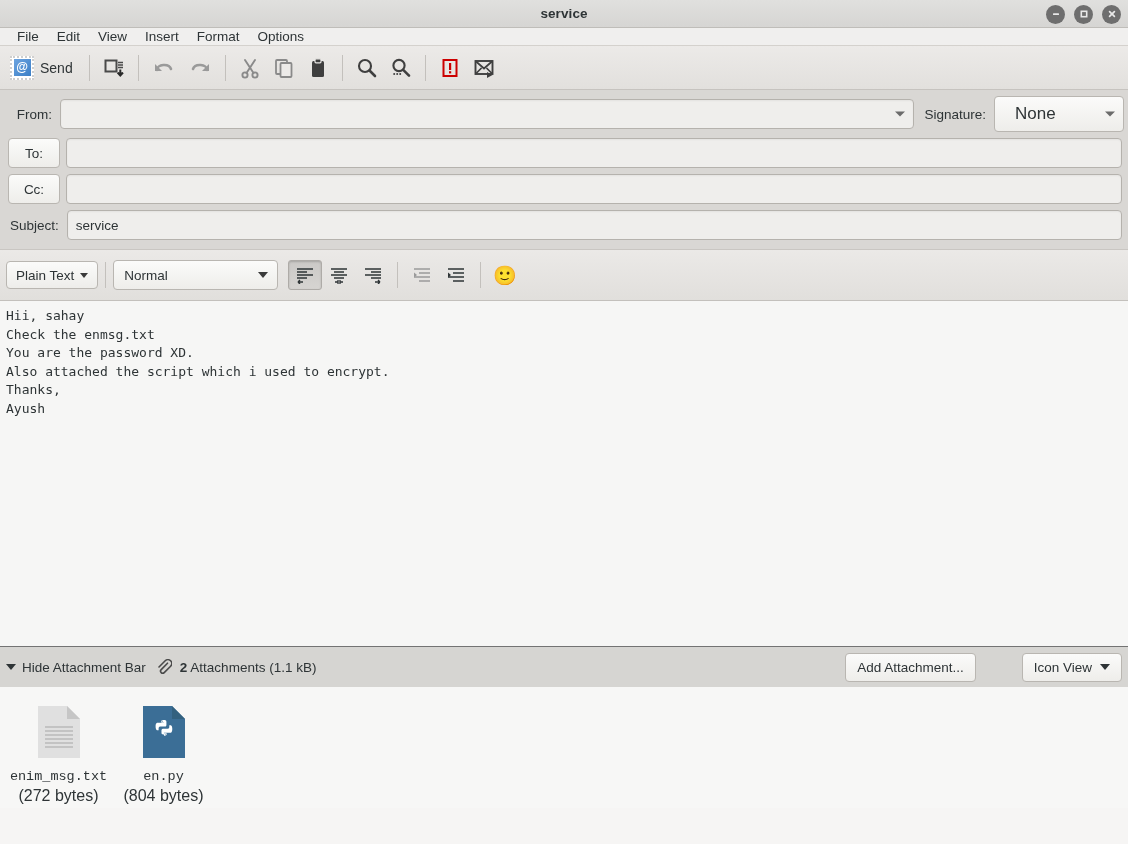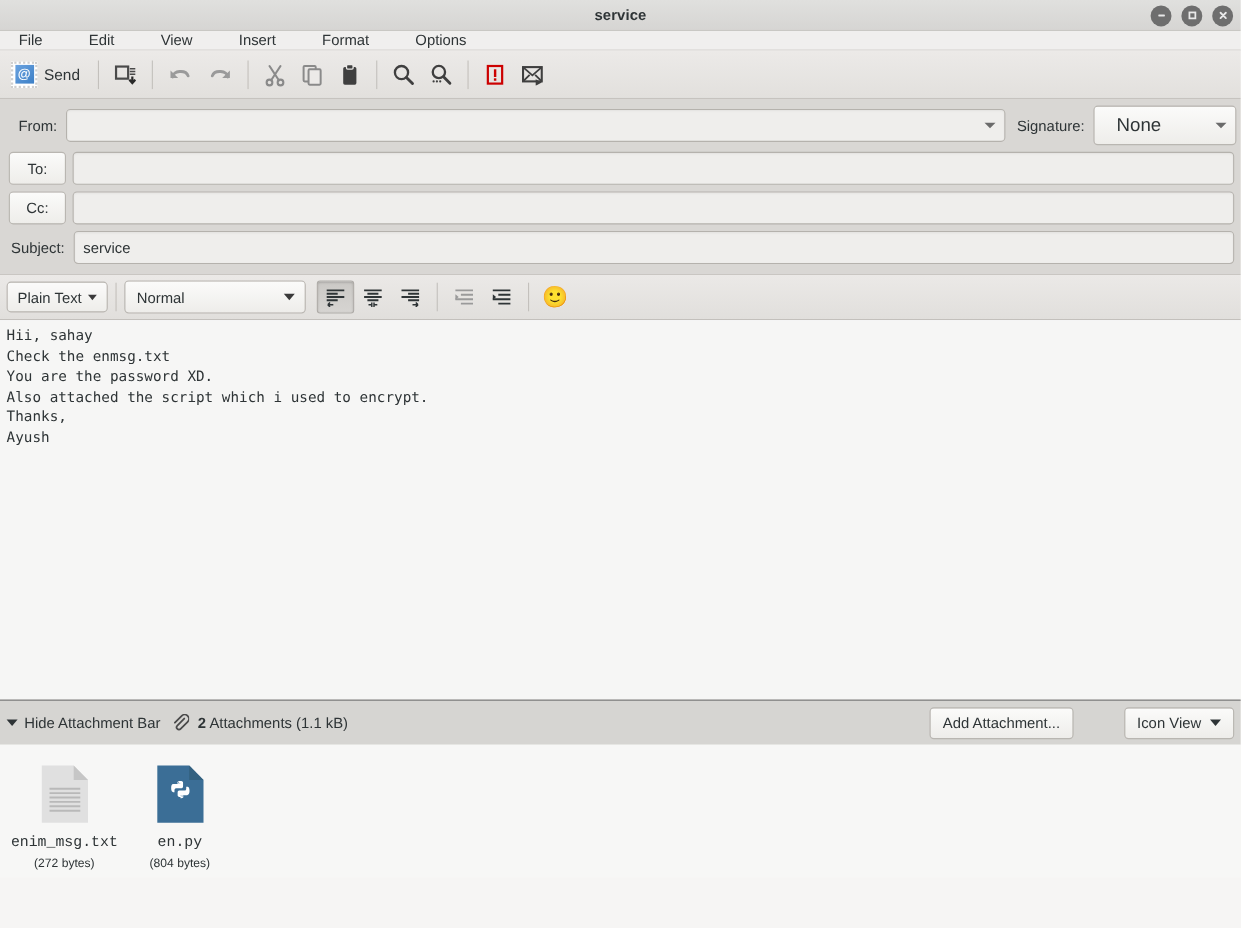--- a/index.html
+++ b/index.html
@@ -23,21 +23,21 @@
   }
   .titlebar .title{font-size:13.5px;font-weight:bold;color:#2e3436;letter-spacing:.1px;}
   .win-btns{position:absolute;right:7px;top:0;height:28px;display:flex;align-items:center;gap:9px;}
   .wbtn{width:19px;height:19px;border-radius:50%;background:#6e6e6e;
         display:flex;align-items:center;justify-content:center;cursor:pointer;}
   .wbtn svg{display:block;}
 
   
   .menubar{
     height:18px;background:#f0efee;border-bottom:1px solid #d4d1cd;
-    display:flex;align-items:center;padding:0 8px;gap:24px;
+    display:flex;align-items:center;padding:0 8px;
   }
   .menuitem{padding:2px 9px;font-size:13.5px;color:#2e3436;cursor:default;border-radius:2px;}
 
   
   .toolbar{
     height:44px;
     background:linear-gradient(to bottom,#eceae8,#e2e0dd);
     border-bottom:1px solid #c6c3bf;
     display:flex;align-items:center;padding:0 6px;
   }
@@ -80,21 +80,21 @@
   .sig-label{margin:0 8px 0 10px;font-size:13.5px;color:#2e3436;white-space:nowrap;}
   .sig-combo{
     width:130px;height:36px;background:linear-gradient(to bottom,#fbfbfa,#eeedea);
     border:1px solid #b9b6b1;border-radius:4px;position:relative;
     display:flex;align-items:center;padding:0 26px 0 20px;font-size:17px;cursor:pointer;
   }
   .subj-label{padding-left:6px;padding-right:8px;font-size:13.5px;}
 
   
   .fmtbar{
-    height:42px;background:linear-gradient(to bottom,#ebe9e7,#e1dfdc);
+    height:52px;background:linear-gradient(to bottom,#ebe9e7,#e1dfdc);
     border-top:1px solid #c9c6c2;border-bottom:1px solid #c3c0bc;
     display:flex;align-items:center;padding:0 6px;
   }
   .pt-btn{
     height:28px;background:linear-gradient(to bottom,#fbfbfa,#eeedea);
     border:1px solid #b9b6b1;border-radius:4px;
     display:flex;align-items:center;gap:6px;padding:0 9px;font-size:13.5px;cursor:pointer;
   }
   .pt-btn .tri{width:0;height:0;border-left:4.5px solid transparent;border-right:4.5px solid transparent;border-top:5px solid #3a3a3a;}
   .norm-combo{
@@ -136,21 +136,21 @@
     border:1px solid #b9b6b1;border-radius:4px;
     display:flex;align-items:center;gap:8px;padding:0 11px;font-size:13.5px;cursor:pointer;margin-left:41px;
   }
   .abtn .tri{width:0;height:0;border-left:5px solid transparent;border-right:5px solid transparent;border-top:6px solid #2e3436;}
 
   
   .attpane{height:auto;background:#f7f7f6;padding:14px 0 0 0;display:flex;gap:0;}
   .att-item{width:105px;display:flex;flex-direction:column;align-items:center;gap:2px;cursor:pointer;padding:4px 2px;}
   .att-item:first-child{margin-left:6px;}
   .att-name{font-size:13.5px;color:#2e3436;text-align:center;line-height:17px;font-family:Liberation Mono, monospace;}
-  .att-size{font-size:11px;color:#2e3436;text-align:center;line-height:17px;}
+  .att-size{font-size:16px;color:#2e3436;text-align:center;line-height:17px;}
   .fileicon{width:46px;height:54px;position:relative;margin-bottom:7px;}
 </style>
 </head>
 <body>
 
 <div class="titlebar">
   <div class="title">service</div>
   <div class="win-btns">
     <div class="wbtn">
       <svg width="10" height="10" viewBox="0 0 10 10">

